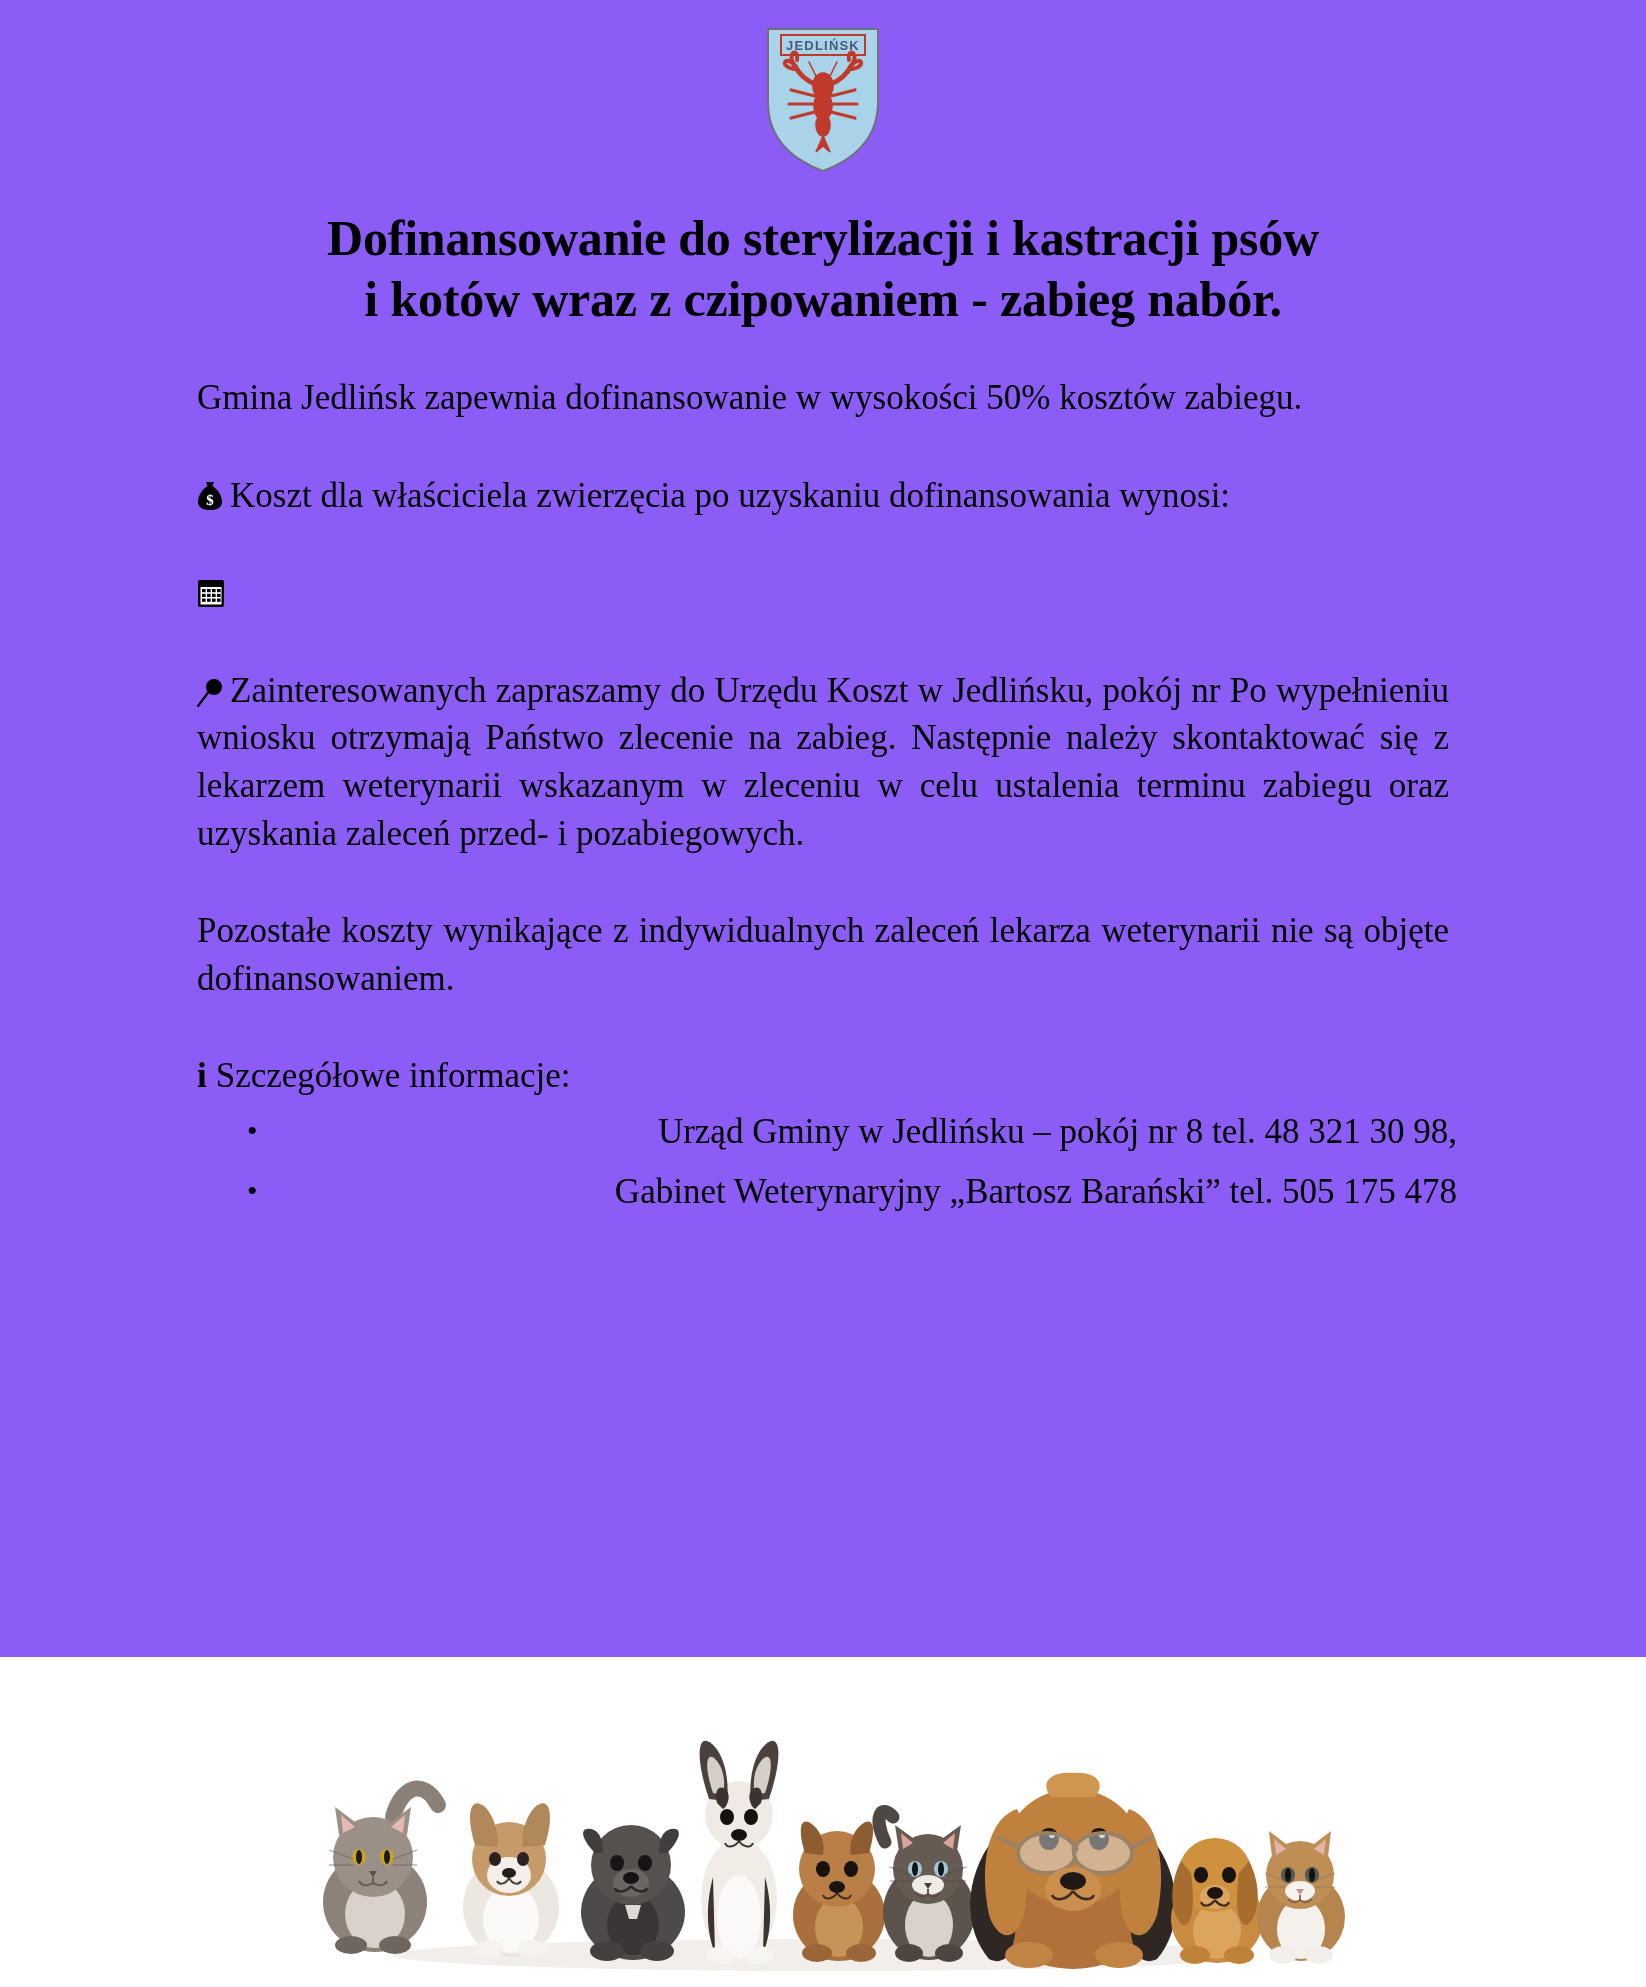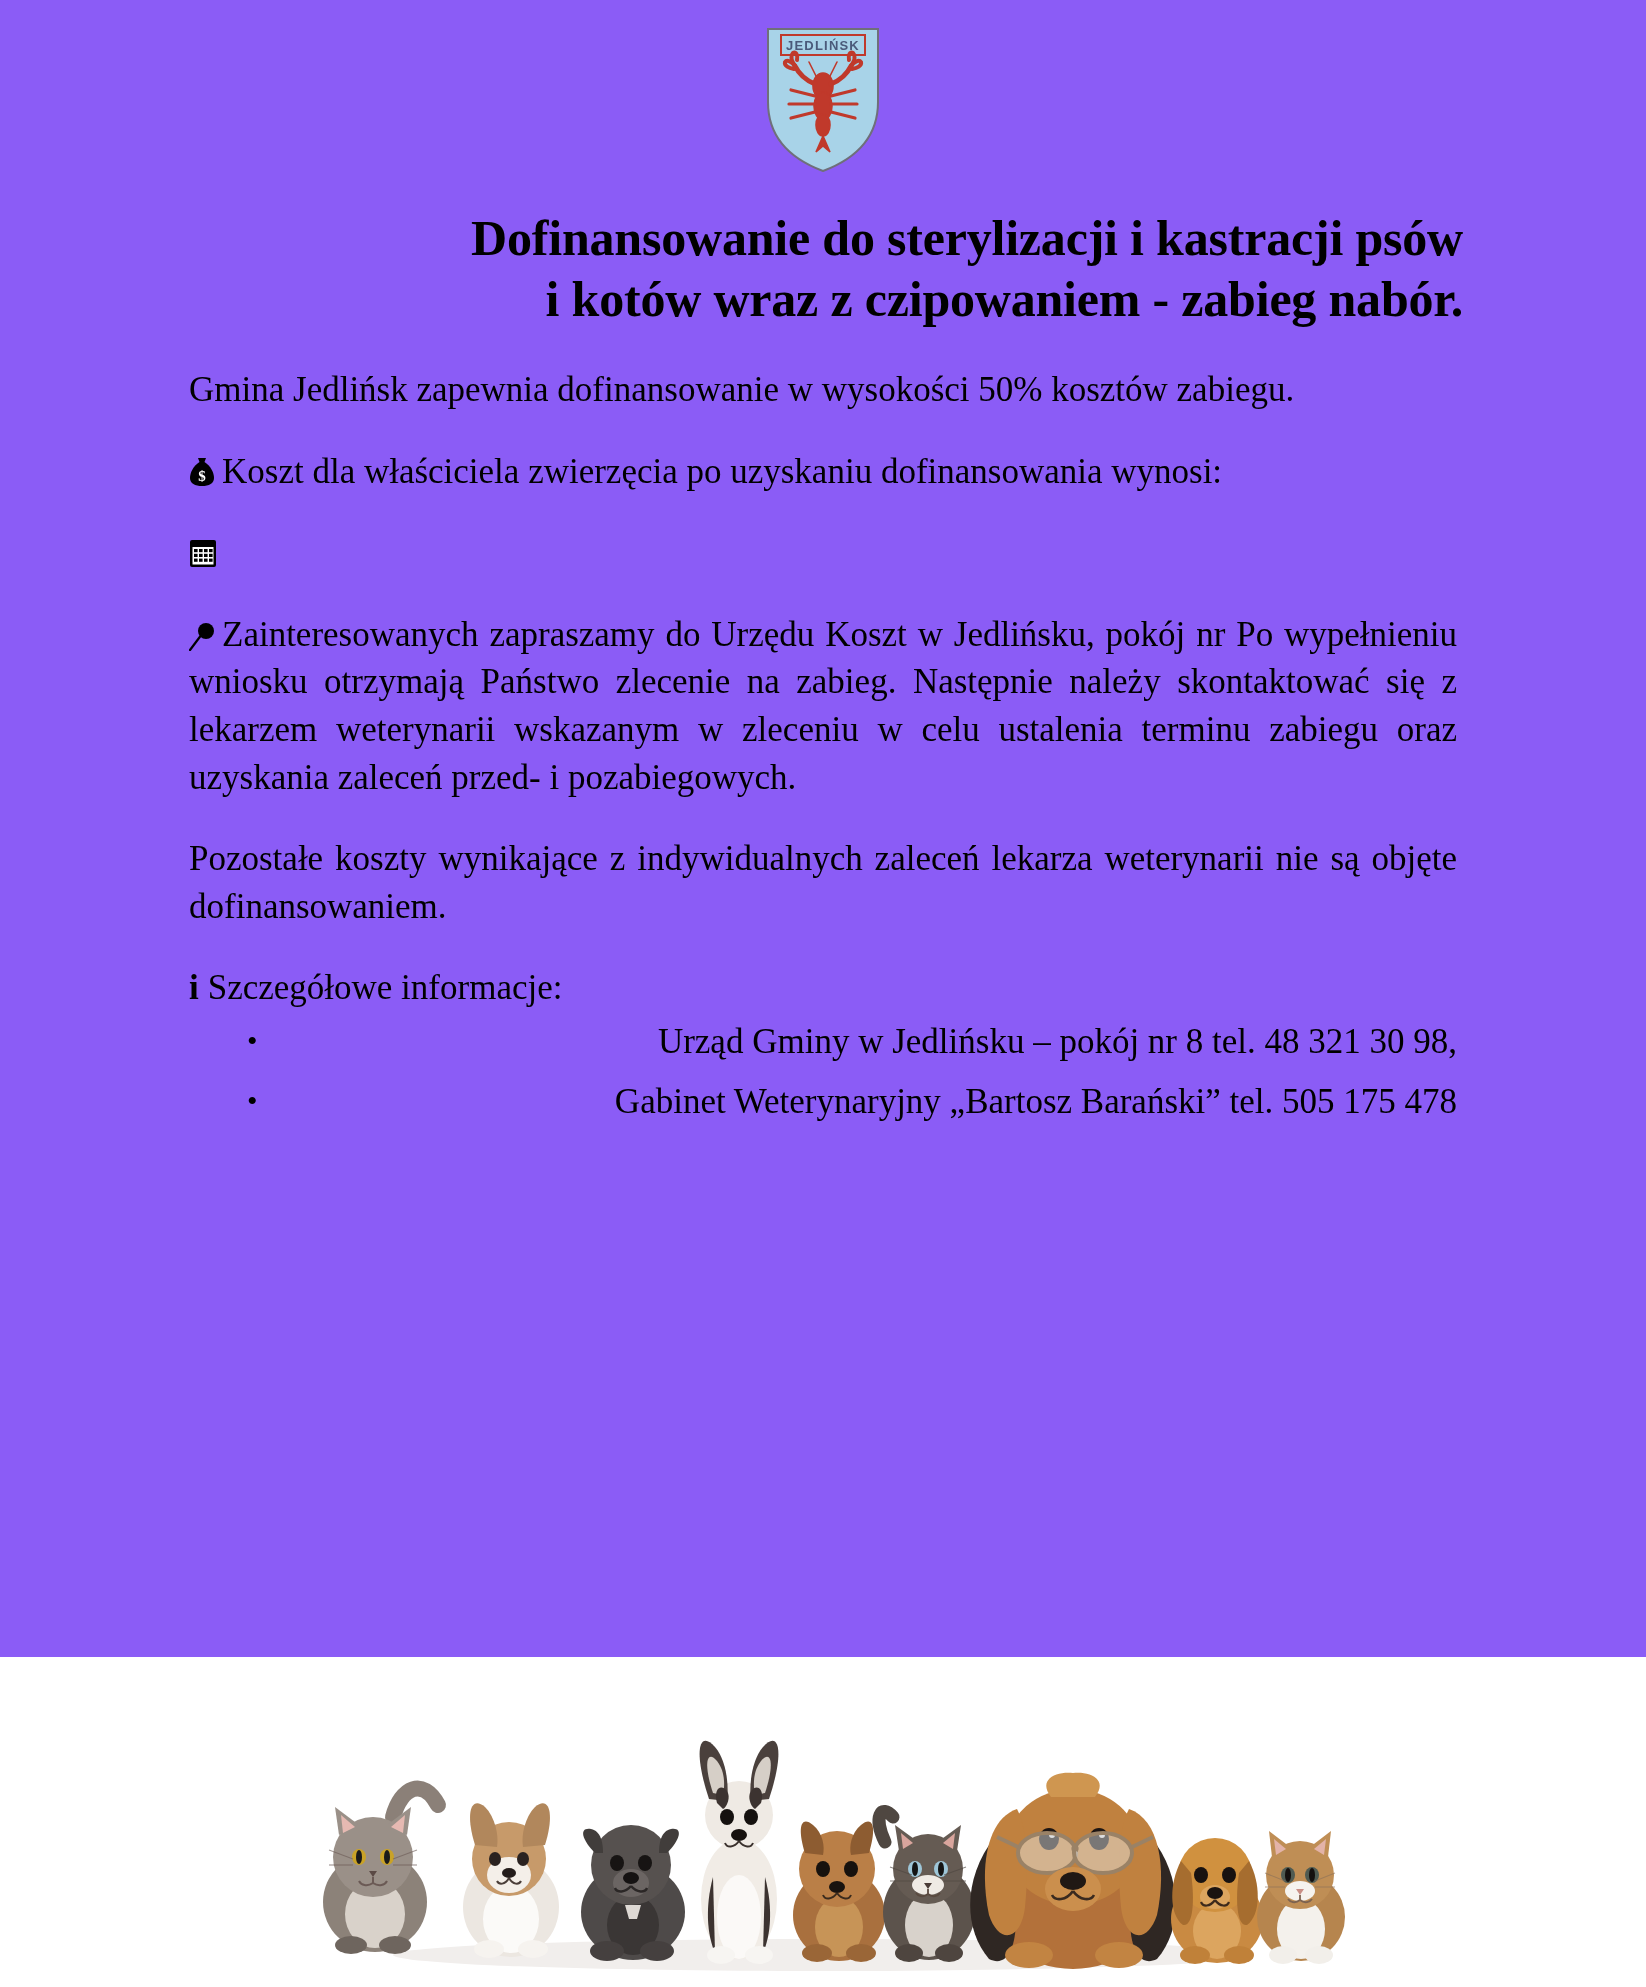--- a/index.html
+++ b/index.html
@@ -33,40 +33,40 @@
   .crest {
     width: 120px;
     height: 148px;
     display: block;
   }
 
   
   .title {
     margin: 34px auto 0 auto;
     width: 1280px;
-    text-align: right;
+    text-align: center;
     font-family: "Liberation Serif", "DejaVu Serif", serif;
     font-weight: bold;
     font-size: 50px;
     line-height: 1.22;
     letter-spacing: -0.2px;
   }
   .title .ln { display: block; white-space: pre; }
 
   
   .body {
     margin: 0 auto;
     width: 1268px;
     padding-top: 36px;
     font-size: 35px;
     line-height: 1.36;
   }
 
   p.para {
-    margin: 0;
+    margin: 8px;
     text-align: justify;
     text-justify: inter-word;
   }
   p.para.nojust { text-align: left; }
   .gap-md { height: 34px; }
 
   .icon-line {
     display: block;
     text-align: left;
     white-space: normal;

